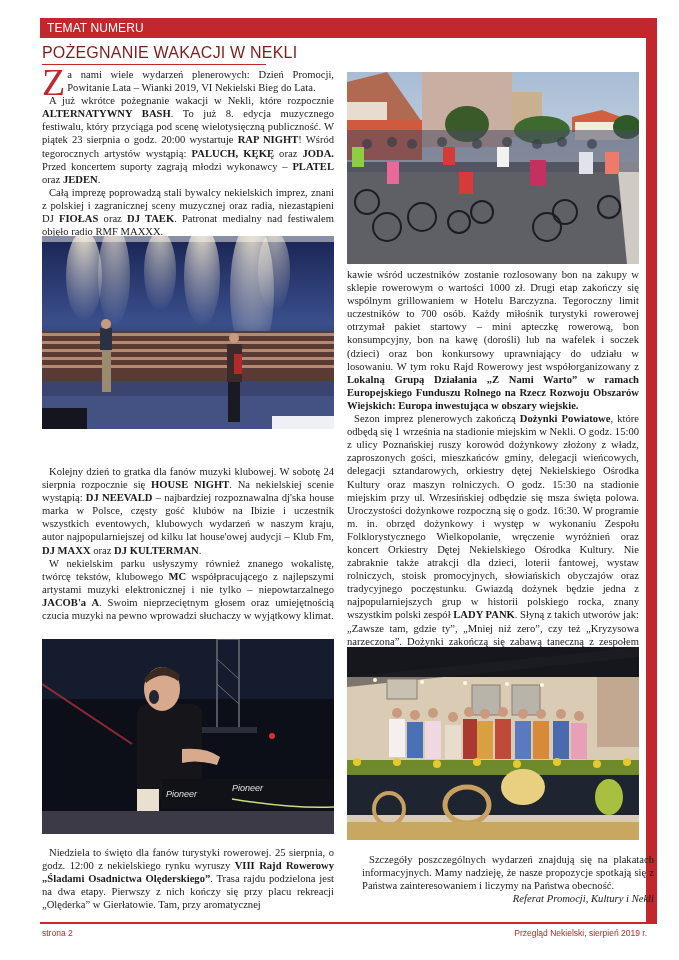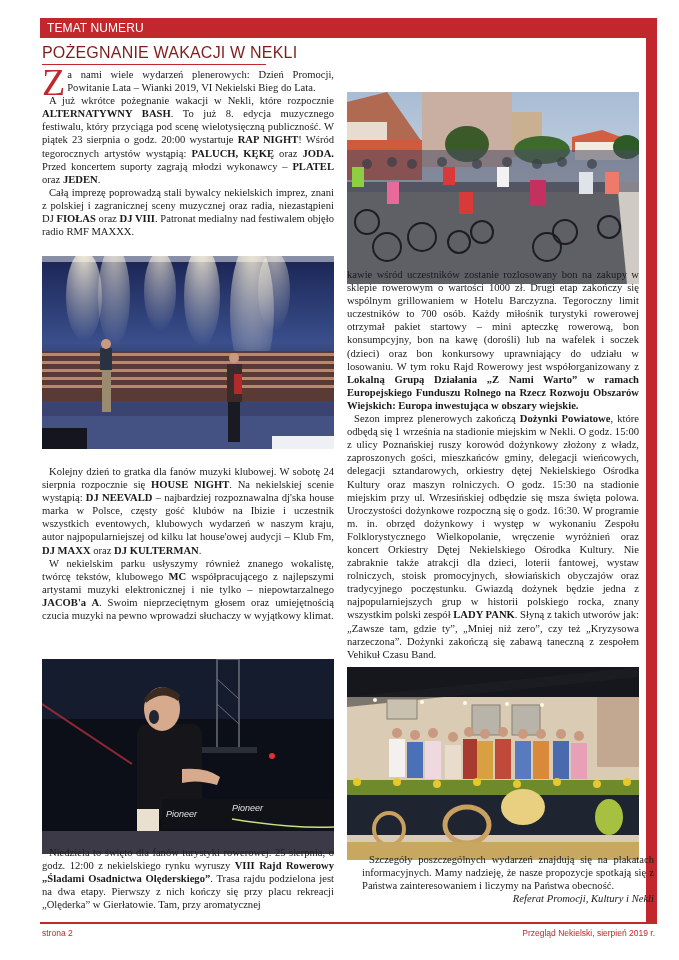--- a/index.html
+++ b/index.html
@@ -26,48 +26,48 @@
 
   .col { position: absolute; font-size: 10.6px; line-height: 13.1px; text-align: justify; }
   .col p { text-indent: 7px; }
   .col p.noindent { text-indent: 0; }
   .col b { font-weight: bold; }
   .col .drop {
     float: left; font-size: 38px; line-height: 26px; color: #c1272d;
     margin: 1px 2px -2px 0; font-family: "Liberation Serif", serif;
   }
 
-  .photo { position: absolute; overflow: hidden; margin-top: 20px; }
+  .photo { position: absolute; overflow: hidden; }
   .photo svg { display: block; width: 100%; height: 100%; }
 
   .footer-line {
     position: absolute; left: 40px; top: 922px; width: 617px; height: 1.5px; background: #c1272d;
   }
   .footer-left, .footer-right {
     position: absolute; top: 928px;
     font-family: "Liberation Sans", "DejaVu Sans", sans-serif; font-size: 8.5px; color: #c1272d;
   }
   .footer-left { left: 42px; }
-  .footer-right { right: 24px; }
+  .footer-right { right: 32px; }
   .signature { text-align: right; font-style: italic; }
 </style>
 </head>
 <body>
 
 <div class="header-bar">
   <span>TEMAT NUMERU</span>
 </div>
 <div class="right-bar"></div>
 
 <div class="title">POŻEGNANIE WAKACJI W NEKLI</div>
 
 <div class="col" style="left:42px; top:68px; width:292px;">
   <p class="noindent"><span class="drop">Z</span><span>a nami wiele wydarzeń plenerowych: Dzień Promocji, Powitanie Lata – Wianki 2019, VI Nekielski Bieg do Lata.</span></p>
   <p><span>A już wkrótce pożegnanie wakacji w Nekli, które rozpocznie </span><b>ALTERNATYWNY BASH</b><span>. To już 8. edycja muzycznego festiwalu, który przyciąga pod scenę wielotysięczną publiczność. W piątek 23 sierpnia o godz. 20:00 wystartuje </span><b>RAP NIGHT</b><span>! Wśród tegorocznych artystów wystąpią: </span><b>PALUCH, KĘKĘ</b><span> oraz </span><b>JODA.</b><span> Przed koncertem suporty zagrają młodzi wykonawcy – </span><b>PLATEL</b><span> oraz </span><b>JEDEN</b><span>.</span></p>
-  <p><span>Całą imprezę poprowadzą stali bywalcy nekielskich imprez, znani z polskiej i zagranicznej sceny muzycznej oraz radia, niezastąpieni DJ </span><b>FIOŁAS</b><span> oraz </span><b>DJ VIII</b><span>. Patronat medialny nad festiwalem objęło radio RMF MAXXX.</span></p>
+  <p><span>Całą imprezę poprowadzą stali bywalcy nekielskich imprez, znani z polskiej i zagranicznej sceny muzycznej oraz radia, niezastąpieni DJ </span><b>FIOŁAS</b><span> oraz </span><b>DJ TAEK</b><span>. Patronat medialny nad festiwalem objęło radio RMF MAXXX.</span></p>
 </div>
 
 <div class="photo" style="left:42px; top:236px; width:292px; height:193px;">
   <svg viewBox="0 0 292 193" preserveAspectRatio="none">
     <defs>
       <linearGradient id="stageSky" x1="0" y1="0" x2="0" y2="1">
         <stop offset="0" stop-color="#1a2454"></stop>
         <stop offset="0.45" stop-color="#3a4f8c"></stop>
         <stop offset="0.7" stop-color="#2a2a3a"></stop>
         <stop offset="1" stop-color="#141820"></stop>

